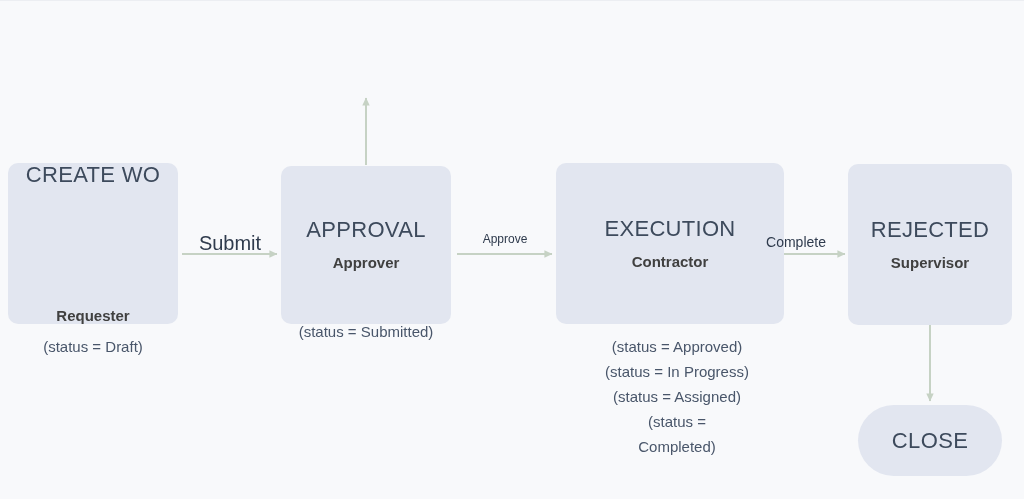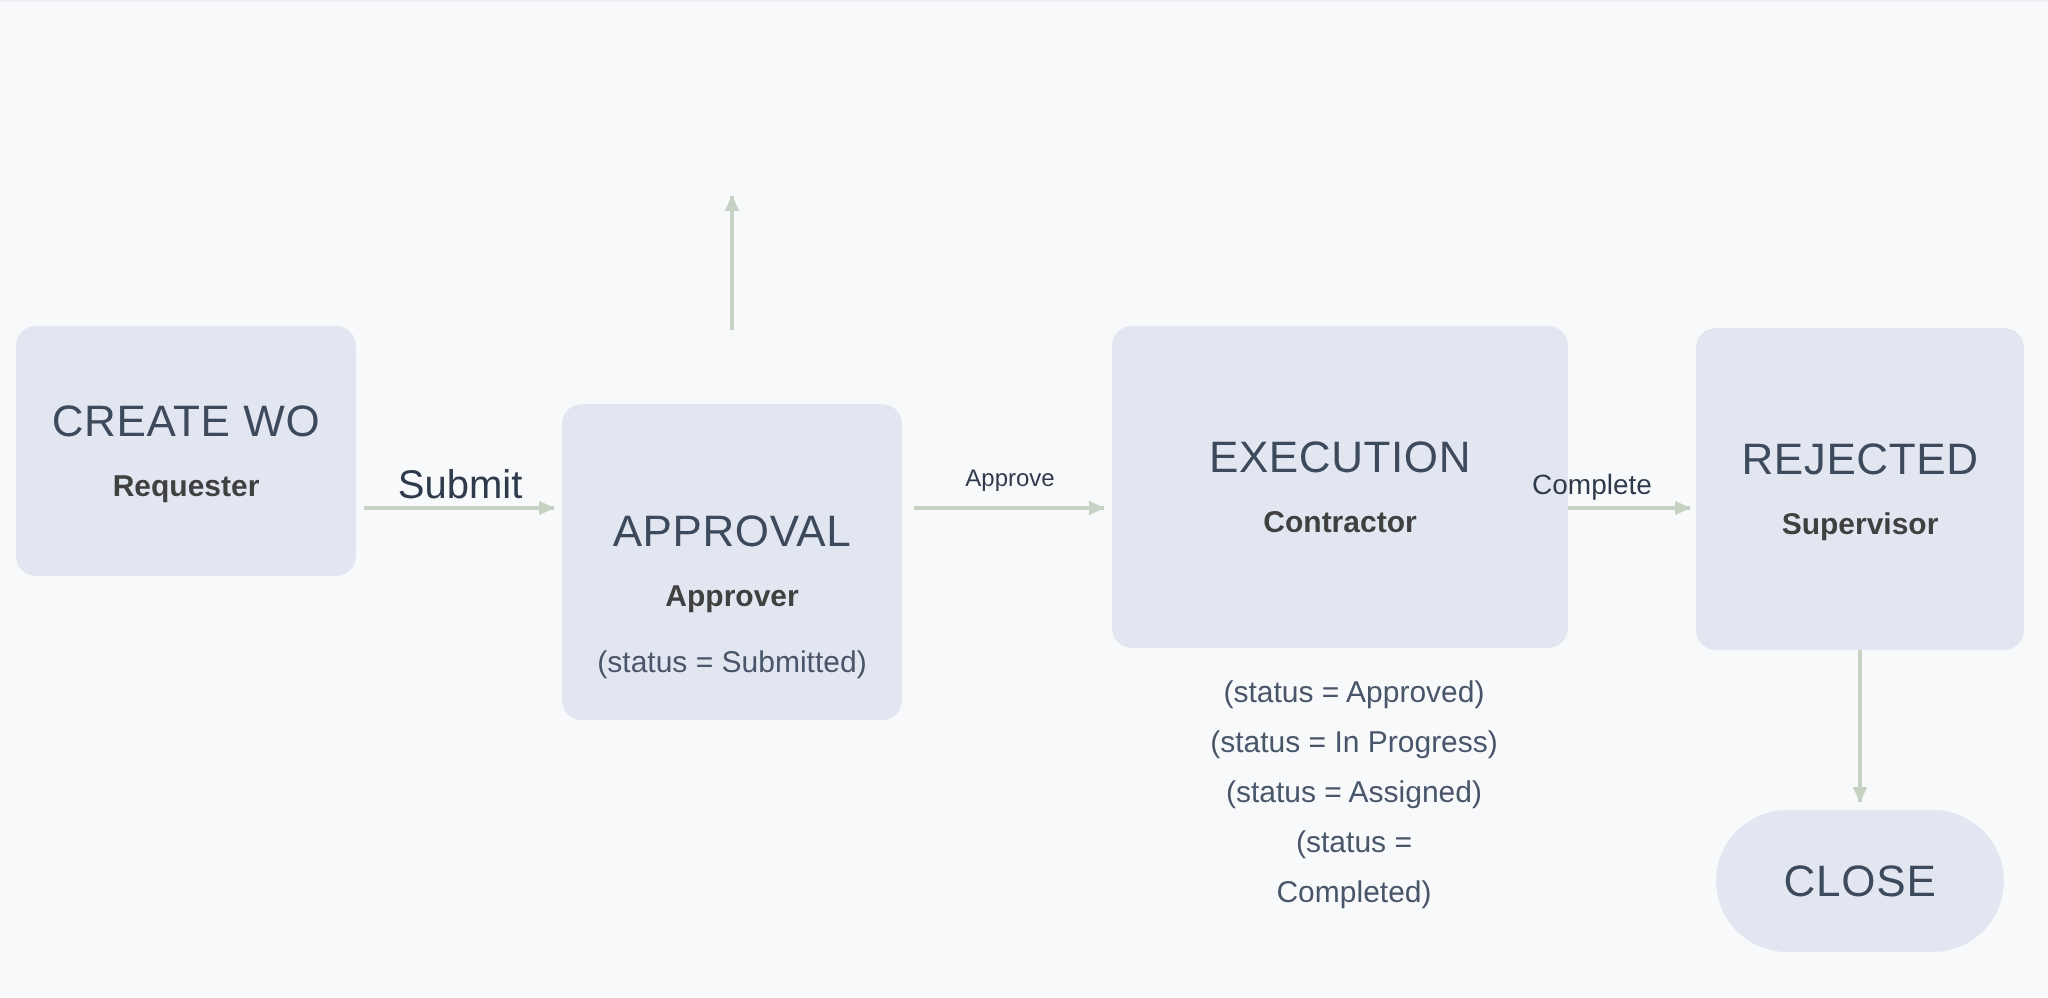--- a/index.html
+++ b/index.html
@@ -118,26 +118,27 @@
     <g>
       <line x1="366" y1="164" x2="366" y2="97" stroke="#c6d2c4" stroke-width="2" marker-end="url(#head)"></line>
     </g>
 
     <g>
       <line x1="930" y1="324" x2="930" y2="400" stroke="#c6d2c4" stroke-width="2" marker-end="url(#head)"></line>
     </g>
   </svg>
 
 
-  <div class="node" style="left:8px; top:162px; width:170px; height:125px;">
+  <div class="node" style="left:8px; top:162px; width:170px; height:161px;justify-content:space-between;">
     <span class="title">CREATE WO</span>
     <span class="role">Requester</span>
   </div>
+  <div class="status" style="left:8px; top:333px; width:170px;">(status = Draft)</div>
 
-  <div class="node" style="left:281px; top:165px; width:170px; height:158px;margin-top:36px;">
+  <div class="node" style="left:281px; top:165px; width:170px; height:158px;">
     <span class="title">APPROVAL</span>
     <span class="role">Approver</span>
   </div>
   <div class="status" style="left:271px; top:318px; width:190px;">(status = Submitted)</div>
 
   <div class="node" style="left:556px; top:162px; width:228px; height:161px;">
     <span class="title">EXECUTION</span>
     <span class="role">Contractor</span>
   </div>
   <div class="status" style="left:573px; top:333px; width:208px;">(status = Approved)

